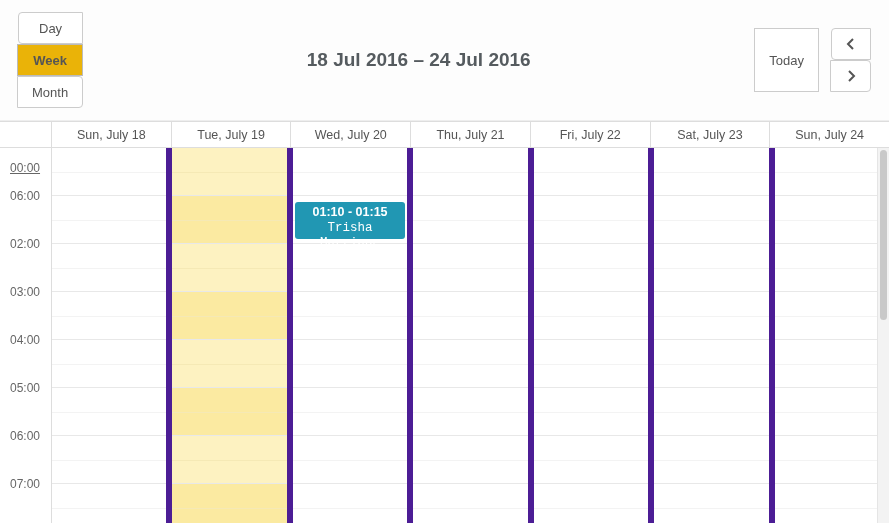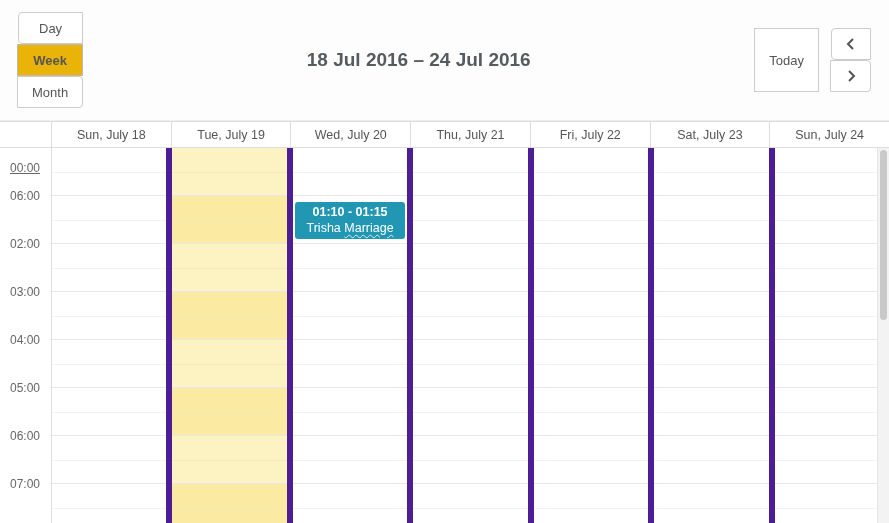--- a/index.html
+++ b/index.html
@@ -130,21 +130,21 @@
       background: #2197b3;
       color: #fff;
       border-radius: 3px;
       padding: 3px 6px;
       font-size: 12.5px;
       text-align: center;
       cursor: pointer;
       line-height: 1.25;
     }
     .event-time { font-weight: 600; display: block; }
-    .event-title { display: block; }
+    .event-title { display: block; font-family: Liberation Mono, monospace; }
     .event-title .squiggle {
       text-decoration: underline wavy rgba(255,255,255,0.8);
       text-decoration-thickness: 1px;
       text-underline-offset: 2px;
     }
     .scrollbar-track {
       position: absolute;
       right: 0;
       top: 26px;
       bottom: 0;

